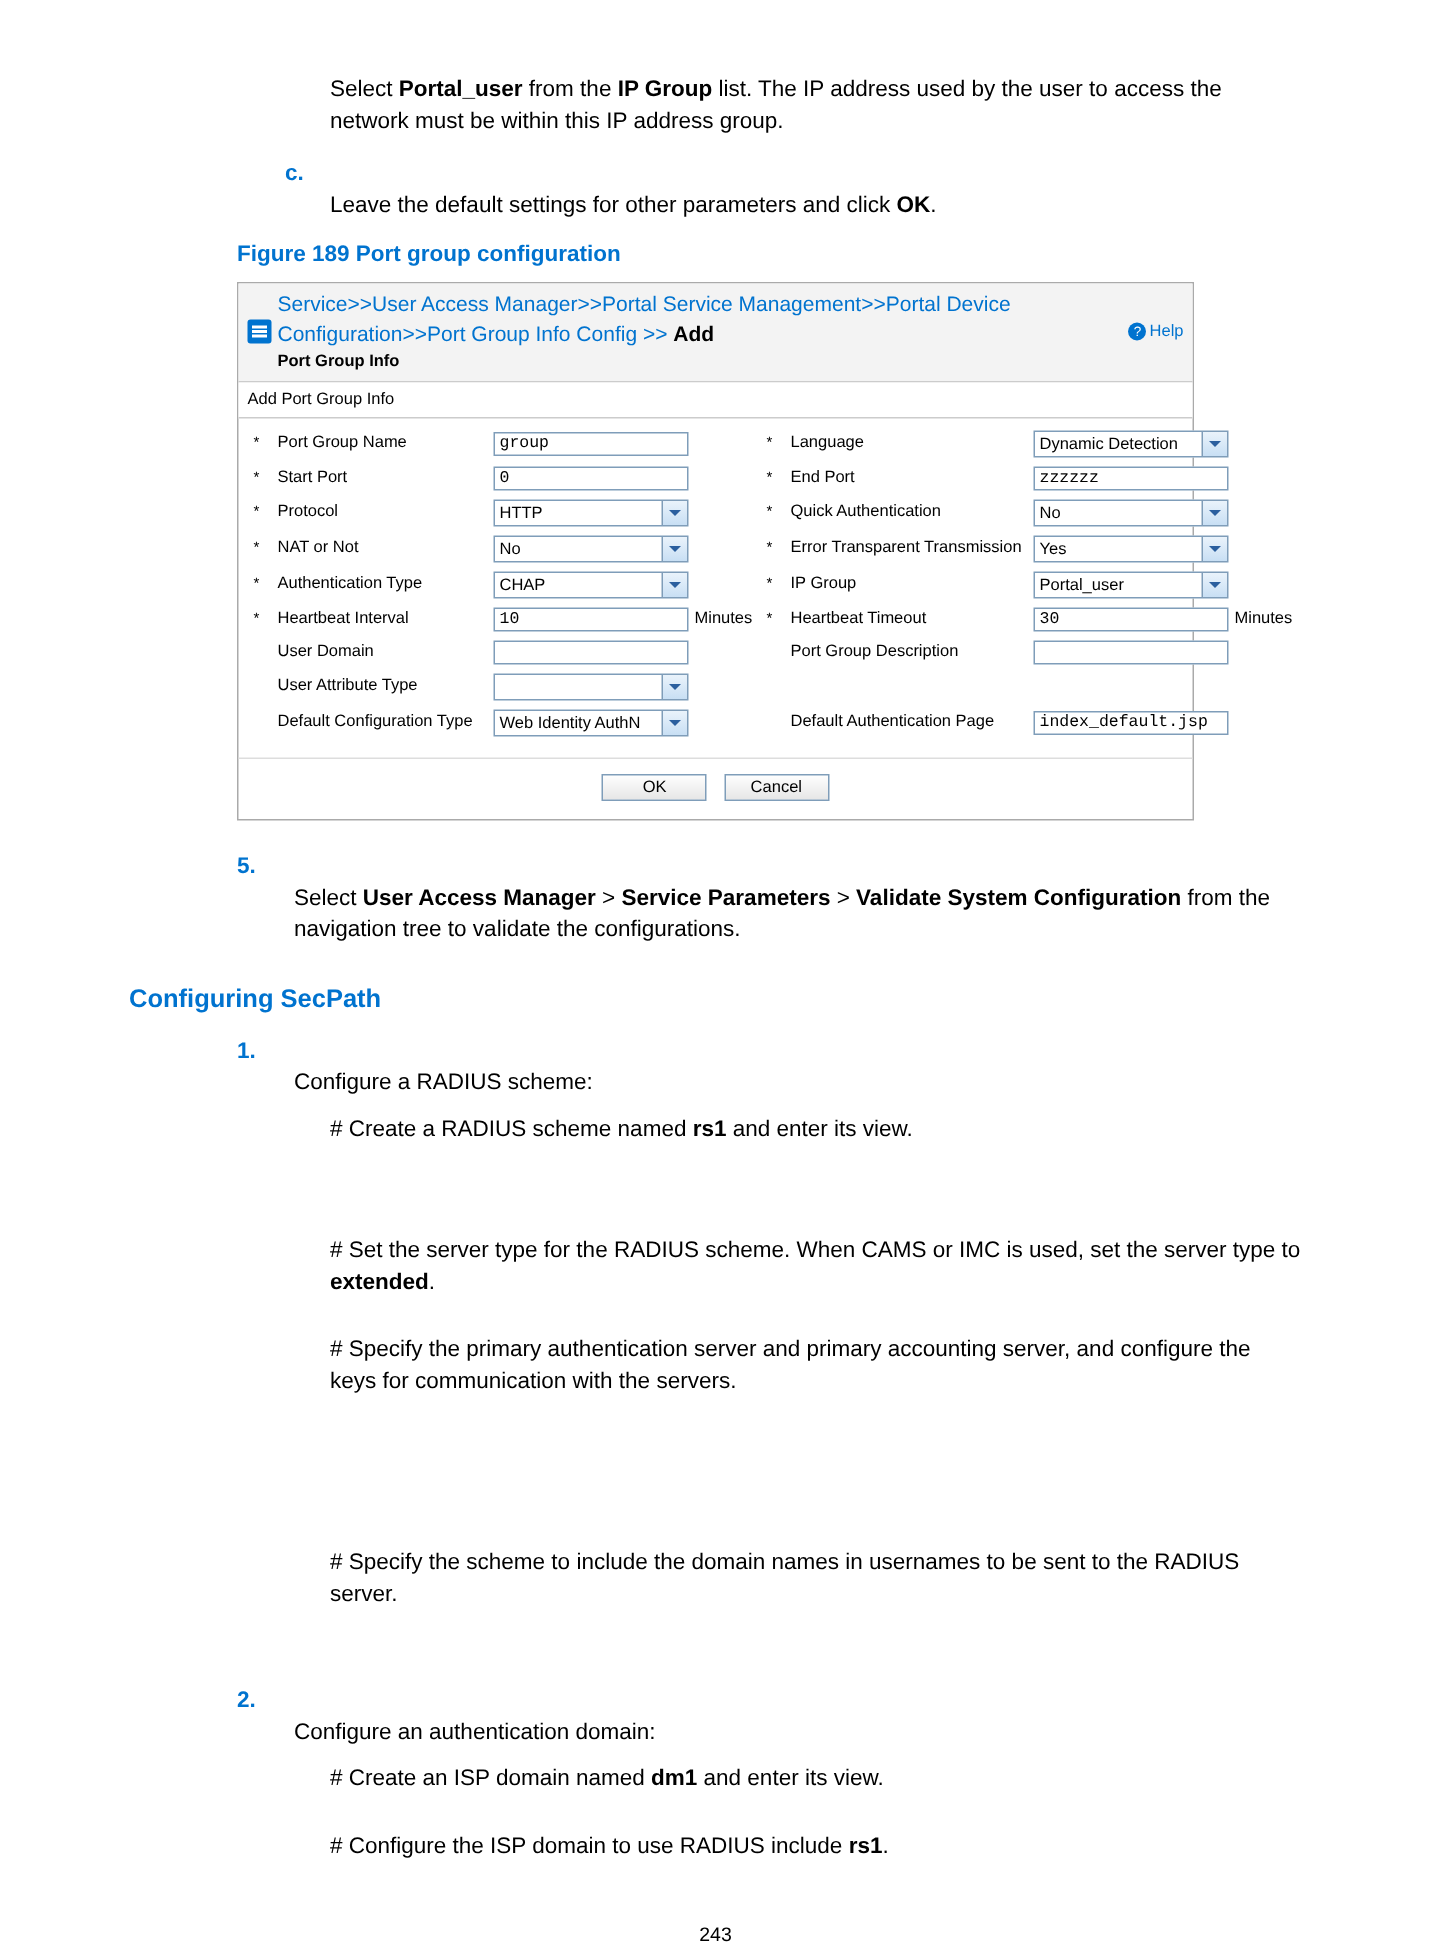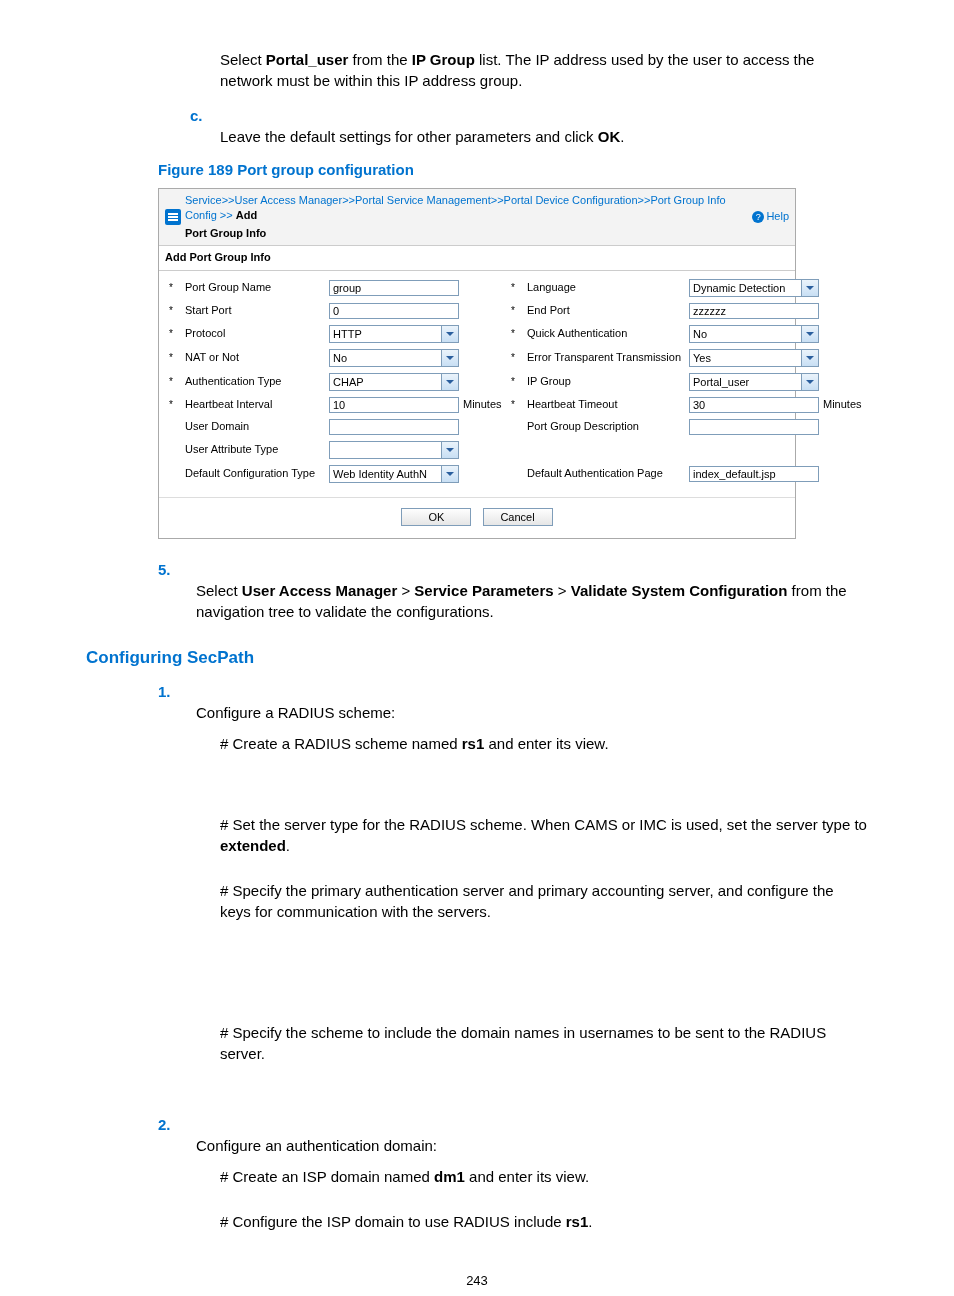--- a/index.html
+++ b/index.html
@@ -91,21 +91,21 @@
   }
   .bc-icon::after{
     content:"";
     position:absolute;
     left:3px; right:3px; top:4px; height:2px;
     background:#fff;
     box-shadow: 0 3px 0 #fff, 0 6px 0 #fff;
   }
   .bc-links {
     color: #0073cf;
-    font-size: 11px;
+    font-size: 14px;
     flex: 1;
   }
   .bc-links .sep { color: #0073cf; }
   .bc-links .cur { font-weight: bold; color:#000; }
   .bc-title {
     font-weight: bold;
     color:#000;
     margin-top:2px;
   }
   .bc-wrap { display:flex; flex-direction:column; flex:1; }
@@ -114,21 +114,21 @@
     font-size: 11px;
     display:flex; align-items:center;
   }
   .help-link .hicon{
     width:12px;height:12px;border-radius:50%;
     background:#0073cf;color:#fff;font-size:9px;
     display:inline-flex;align-items:center;justify-content:center;
     margin-right:2px;
   }
   .section-header {
-    font-weight: bold;
+    font-weight: normal;
     background: #fff;
     border-bottom: 1px solid #ccc;
     padding: 4px 6px;
   }
   .form-grid {
     display: grid;
     grid-template-columns: 12px 140px 130px 44px 12px 158px 130px 44px;
     column-gap: 4px;
     row-gap: 6px;
     padding: 8px 10px 14px 10px;
@@ -137,21 +137,21 @@
   .star { color:#000; font-size:10px; }
   .fld-label { color:#000; font-size:11px; }
   .text-input {
     border: 1px solid #7f9db9;
     height: 16px;
     padding: 1px 3px;
     font-size: 11px;
     width: 100%;
     box-sizing: border-box;
     background:#fff;
-    font-family: Liberation Sans, sans-serif;
+    font-family: Liberation Mono, monospace;
   }
   .select-wrap {
     border: 1px solid #7f9db9;
     height: 18px;
     display:flex;
     width:100%;
     box-sizing:border-box;
     background:#fff;
   }
   .select-wrap .sval{

